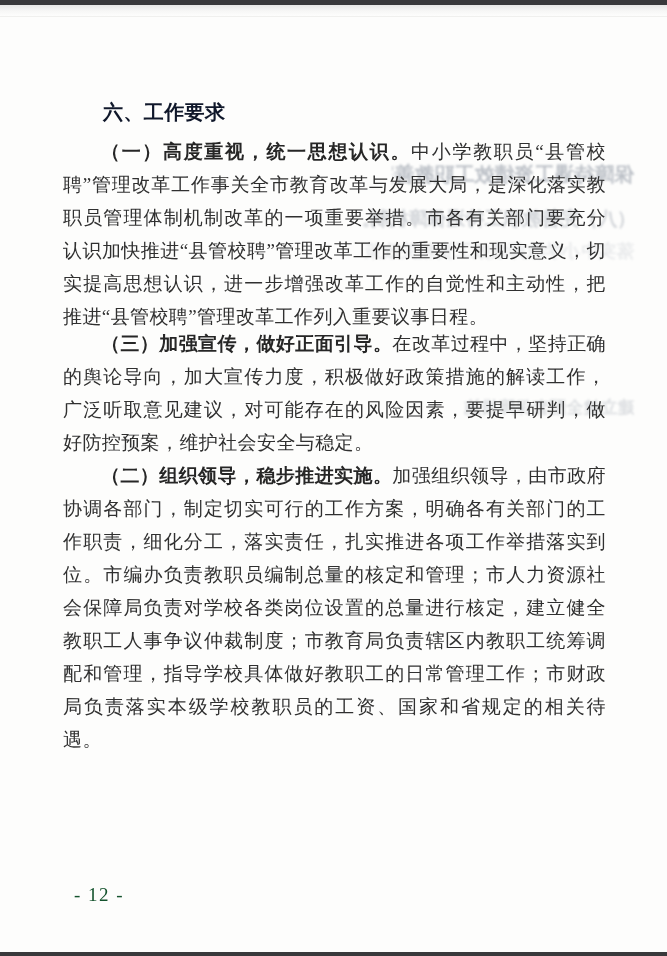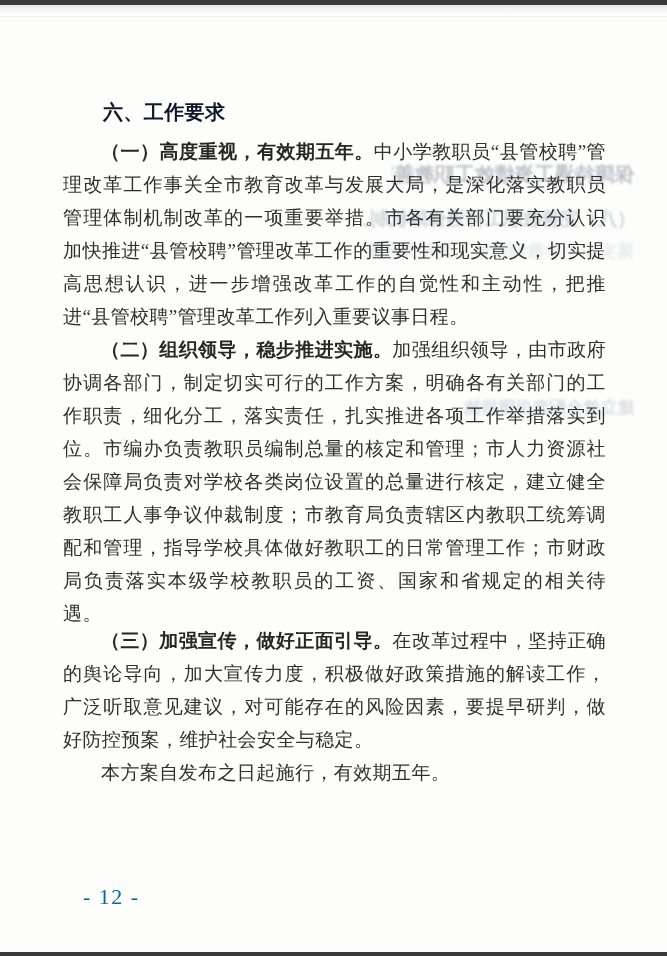--- a/index.html
+++ b/index.html
@@ -64,25 +64,25 @@
   }
   .para-lead {
     font-weight: 700;
     color: #262626;
   }
   .para-implementation {
     margin-top: -6px;
   }
   .footer-pagenum {
     position: absolute;
-    left: 83px;
+    left: 74px;
     top: 884px;
-    font-size: 22px;
+    font-size: 19px;
     letter-spacing: 1.5px;
-    color: #0369a1;
+    color: #14532d;
   }
   
   .ghost {
     position: absolute;
     transform: scaleX(-1);
     font-weight: 700;
     color: #7d8694;
     filter: blur(1.3px);
     white-space: nowrap;
     overflow: hidden;
@@ -107,27 +107,26 @@
   <span class="ghost ghost-2">（八）完善教职工待遇保障机制。</span>
   <span class="ghost ghost-3">落实中小学教师绩效工资相关政策</span>
   <span class="ghost ghost-4">建立健全配套保障措施</span>
   <span class="ghost ghost-5">；，</span>
 
   <div class="doc-body">
 
 
     <p class="section-heading">六、工作要求</p>
 
-    <p class="para"><span class="para-lead">（一）高度重视，有效期五年。</span><span>中小学教职员“县管校聘”管理改革工作事关全市教育改革与发展大局，是深化落实教职员管理体制机制改革的一项重要举措。市各有关部门要充分认识加快推进“县管校聘”管理改革工作的重要性和现实意义，切实提高思想认识，进一步增强改革工作的自觉性和主动性，把推进“县管校聘”管理改革工作列入重要议事日程。</span></p>
+    <p class="para"><span class="para-lead">（一）高度重视，统一思想认识。</span><span>中小学教职员“县管校聘”管理改革工作事关全市教育改革与发展大局，是深化落实教职员管理体制机制改革的一项重要举措。市各有关部门要充分认识加快推进“县管校聘”管理改革工作的重要性和现实意义，切实提高思想认识，进一步增强改革工作的自觉性和主动性，把推进“县管校聘”管理改革工作列入重要议事日程。</span></p>
+
+    <p class="para para-implementation"><span class="para-lead">（三）加强宣传，做好正面引导。</span><span>在改革过程中，坚持正确的舆论导向，加大宣传力度，积极做好政策措施的解读工作，广泛听取意见建议，对可能存在的风险因素，要提早研判，做好防控预案，维护社会安全与稳定。</span></p>
 
     <p class="para"><span class="para-lead">（二）组织领导，稳步推进实施。</span><span>加强组织领导，由市政府协调各部门，制定切实可行的工作方案，明确各有关部门的工作职责，细化分工，落实责任，扎实推进各项工作举措落实到位。市编办负责教职员编制总量的核定和管理；市人力资源社会保障局负责对学校各类岗位设置的总量进行核定，建立健全教职工人事争议仲裁制度；市教育局负责辖区内教职工统筹调配和管理，指导学校具体做好教职工的日常管理工作；市财政局负责落实本级学校教职员的工资、国家和省规定的相关待遇。</span></p>
 
-    <p class="para para-implementation"><span class="para-lead">（三）加强宣传，做好正面引导。</span><span>在改革过程中，坚持正确的舆论导向，加大宣传力度，积极做好政策措施的解读工作，广泛听取意见建议，对可能存在的风险因素，要提早研判，做好防控预案，维护社会安全与稳定。</span></p>
-
-    <p class="para">本方案自发布之日起施行，有效期五年。</p>
 
   </div>
 
   <div class="footer-pagenum">- 12 -</div>
 
   <div class="scan-edge-bottom"></div>
 
 </div>
 
 </body></html>

